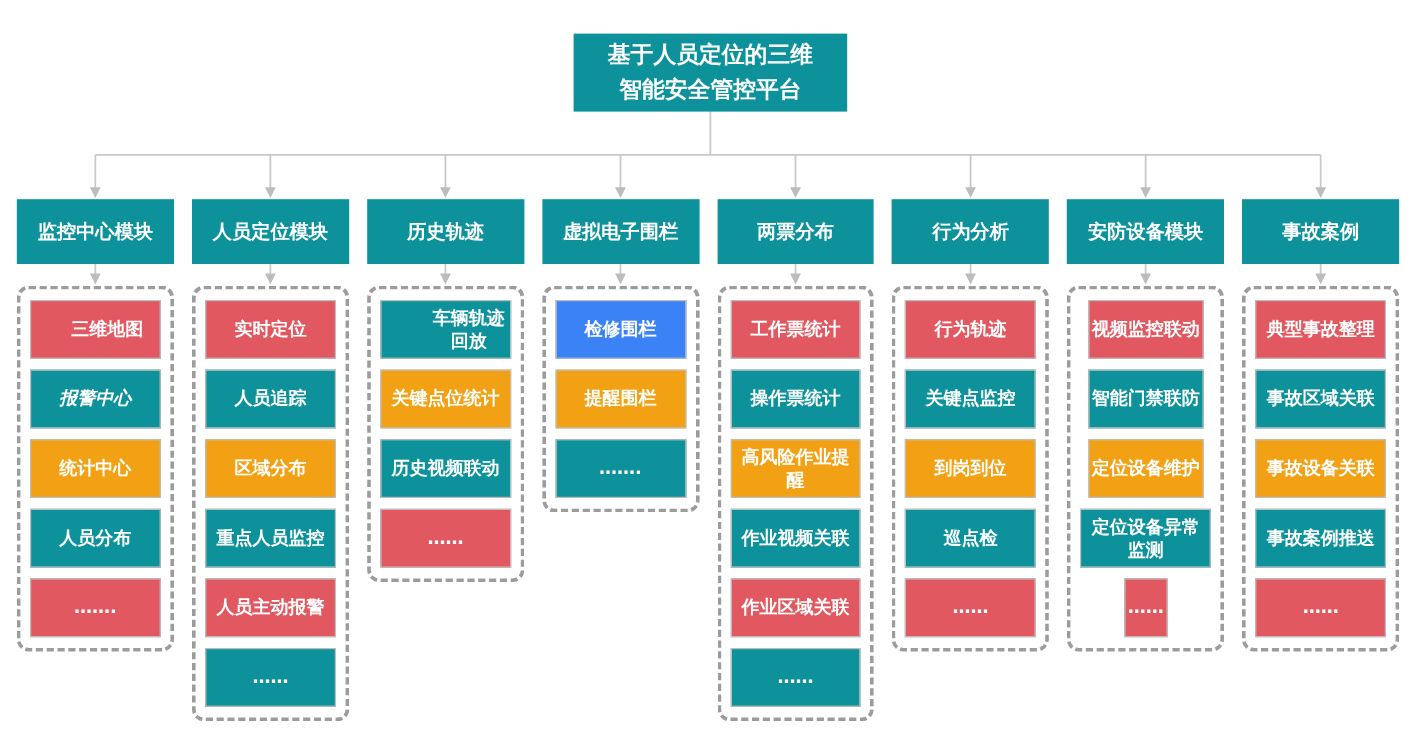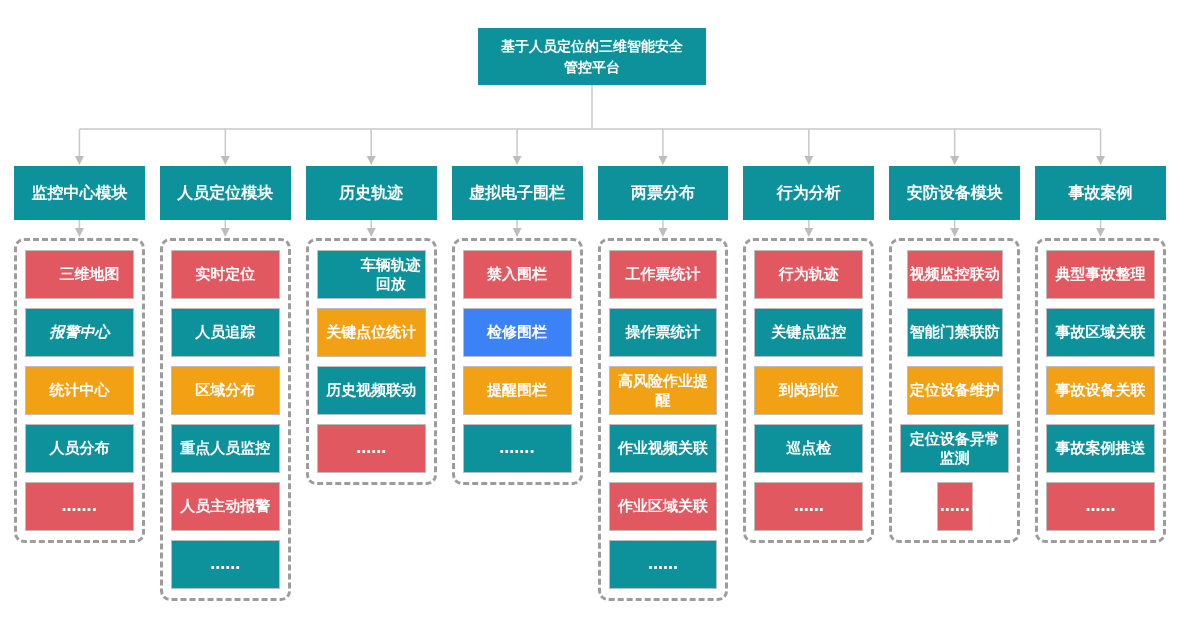--- a/index.html
+++ b/index.html
@@ -7,21 +7,21 @@
     width: 1180px; height: 622px; overflow: hidden;
     font-family: "DejaVu Sans", "Liberation Sans", sans-serif;
   }
   .canvas { position: relative; width: 1180px; height: 622px; background: #ffffff; }
   #connectors { position: absolute; left: 0; top: 0; width: 1180px; height: 622px; }
 
   .root-node {
     position: absolute; left: 478px; top: 28px; width: 228px; min-height: 57px;
     box-sizing: border-box; padding: 4px 22px;
     display: flex; align-items: center; justify-content: center;
-    color: #ffffff; font-weight: bold; font-size: 14px; line-height: 1.5;
+    color: #ffffff; font-weight: bold; font-size: 19px; line-height: 1.5;
     text-align: center;
   }
 
   .columns {
     position: absolute; left: 0; top: 166px; width: 1180px;
     box-sizing: border-box; padding: 0 14px;
     display: flex; gap: 15px;
   }
   .column { flex: 1 1 0; min-width: 0; display: flex; flex-direction: column; }
   .col-header {
@@ -132,21 +132,20 @@
 
   <div class="item" style="background: rgb(13, 146, 156);">历史视频联动</div>
 
   <div class="item" style="background: rgb(226, 88, 96);">……</div>
 </div>
   </div>
 
   <div class="column">
     <div class="col-header" style="background: rgb(13, 146, 156);">虚拟电子围栏</div>
     <div class="dashed-box" style="border-color: rgb(156, 156, 156);">
-  <div class="item" style="background: rgb(226, 88, 96);">禁入围栏</div>
 
   <div class="item" style="background: #3b82f6;">检修围栏</div>
 
   <div class="item" style="background: rgb(242, 161, 20);">提醒围栏</div>
 
   <div class="item" style="background: rgb(13, 146, 156);">…….</div>
 </div>
   </div>
 
   <div class="column">

